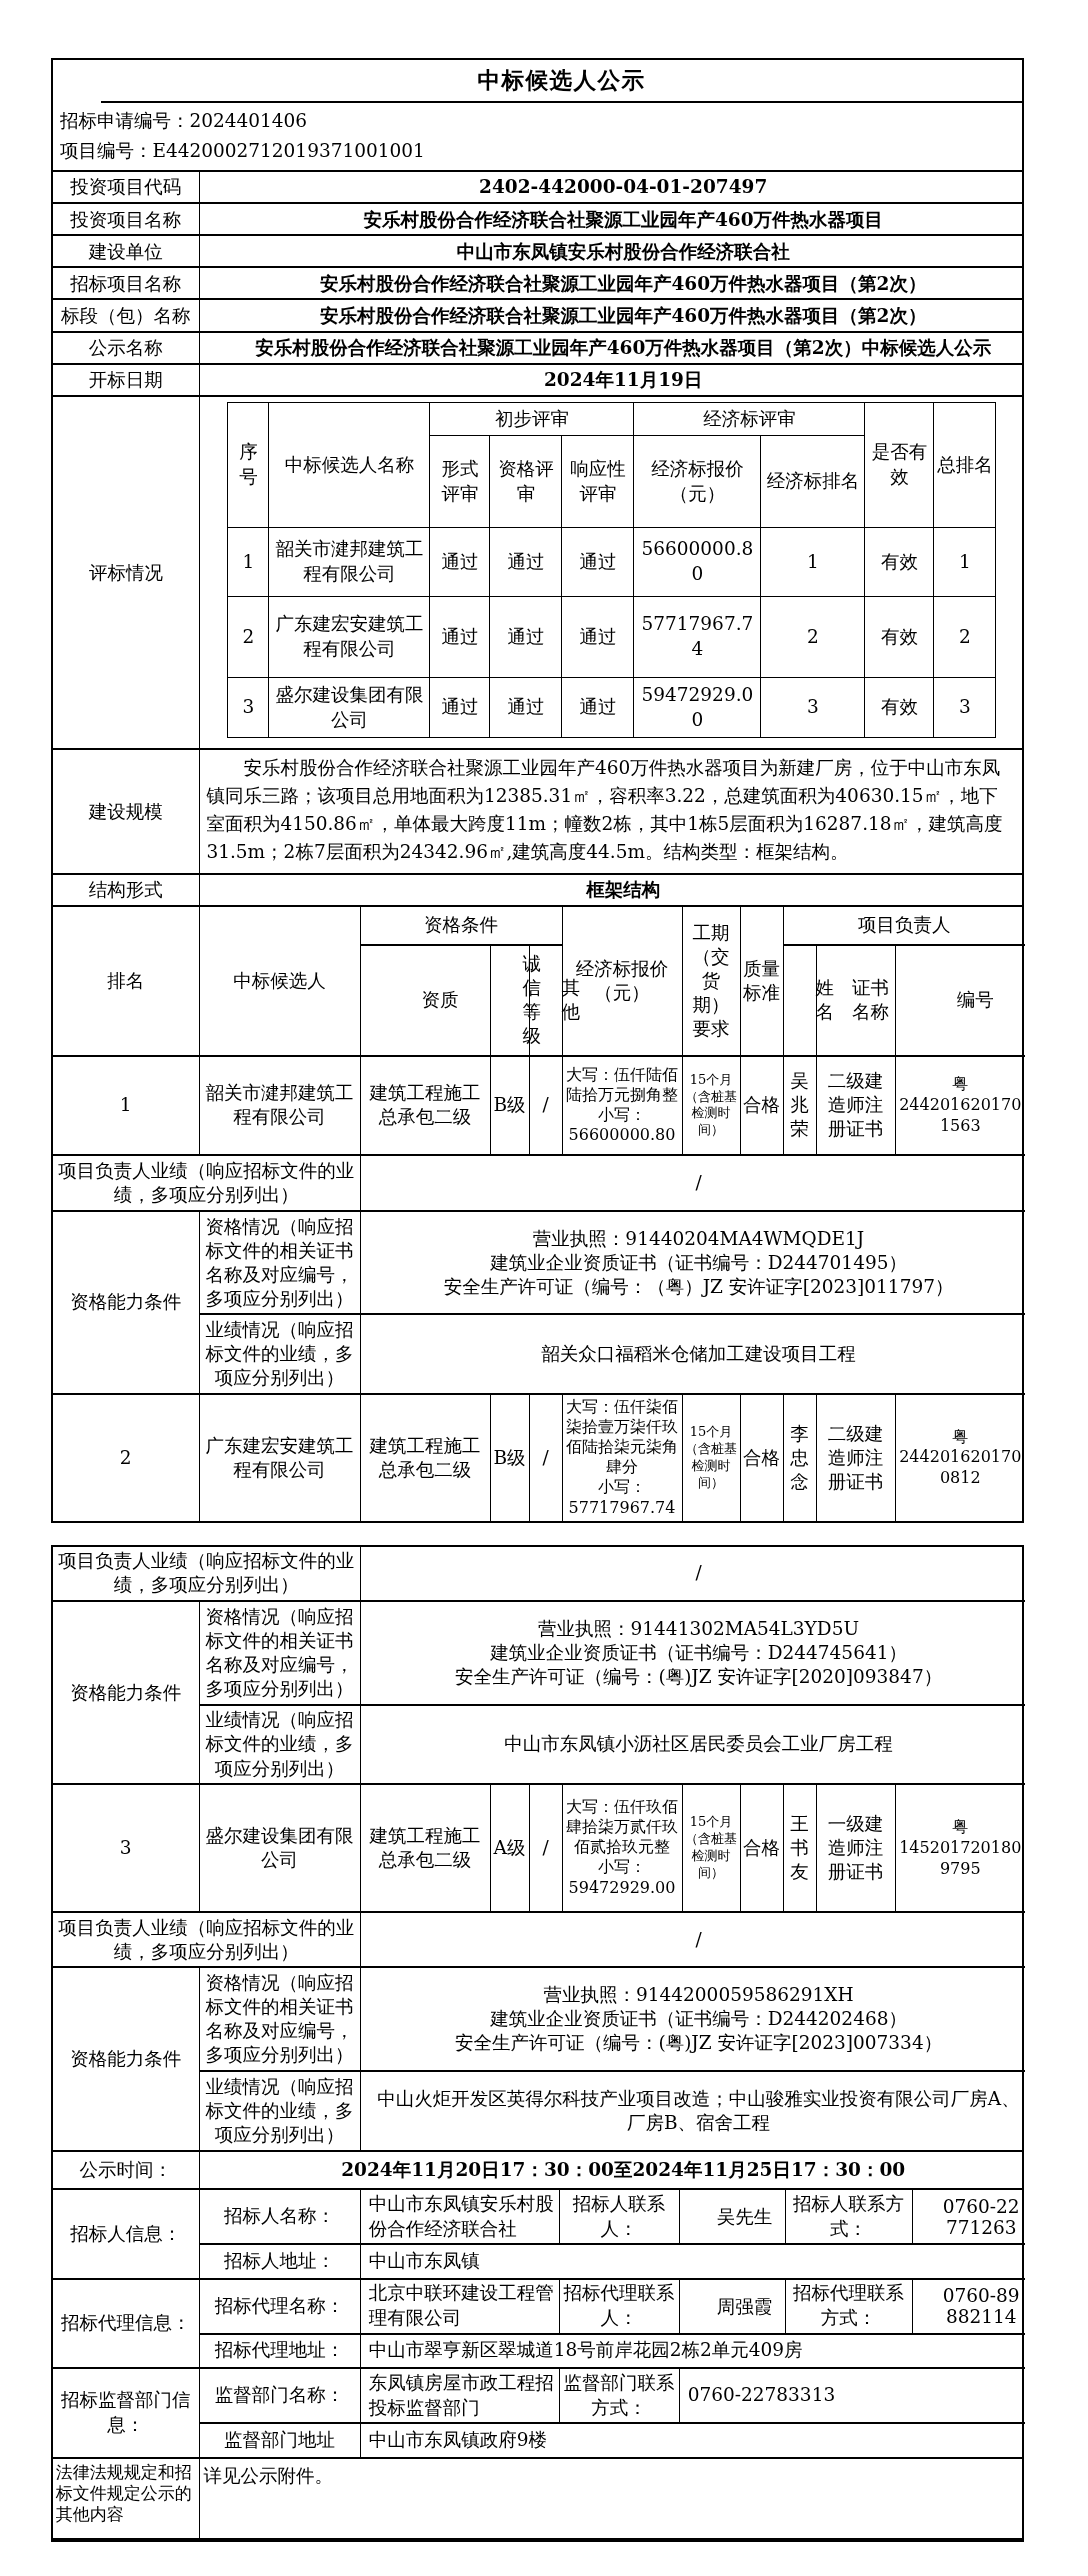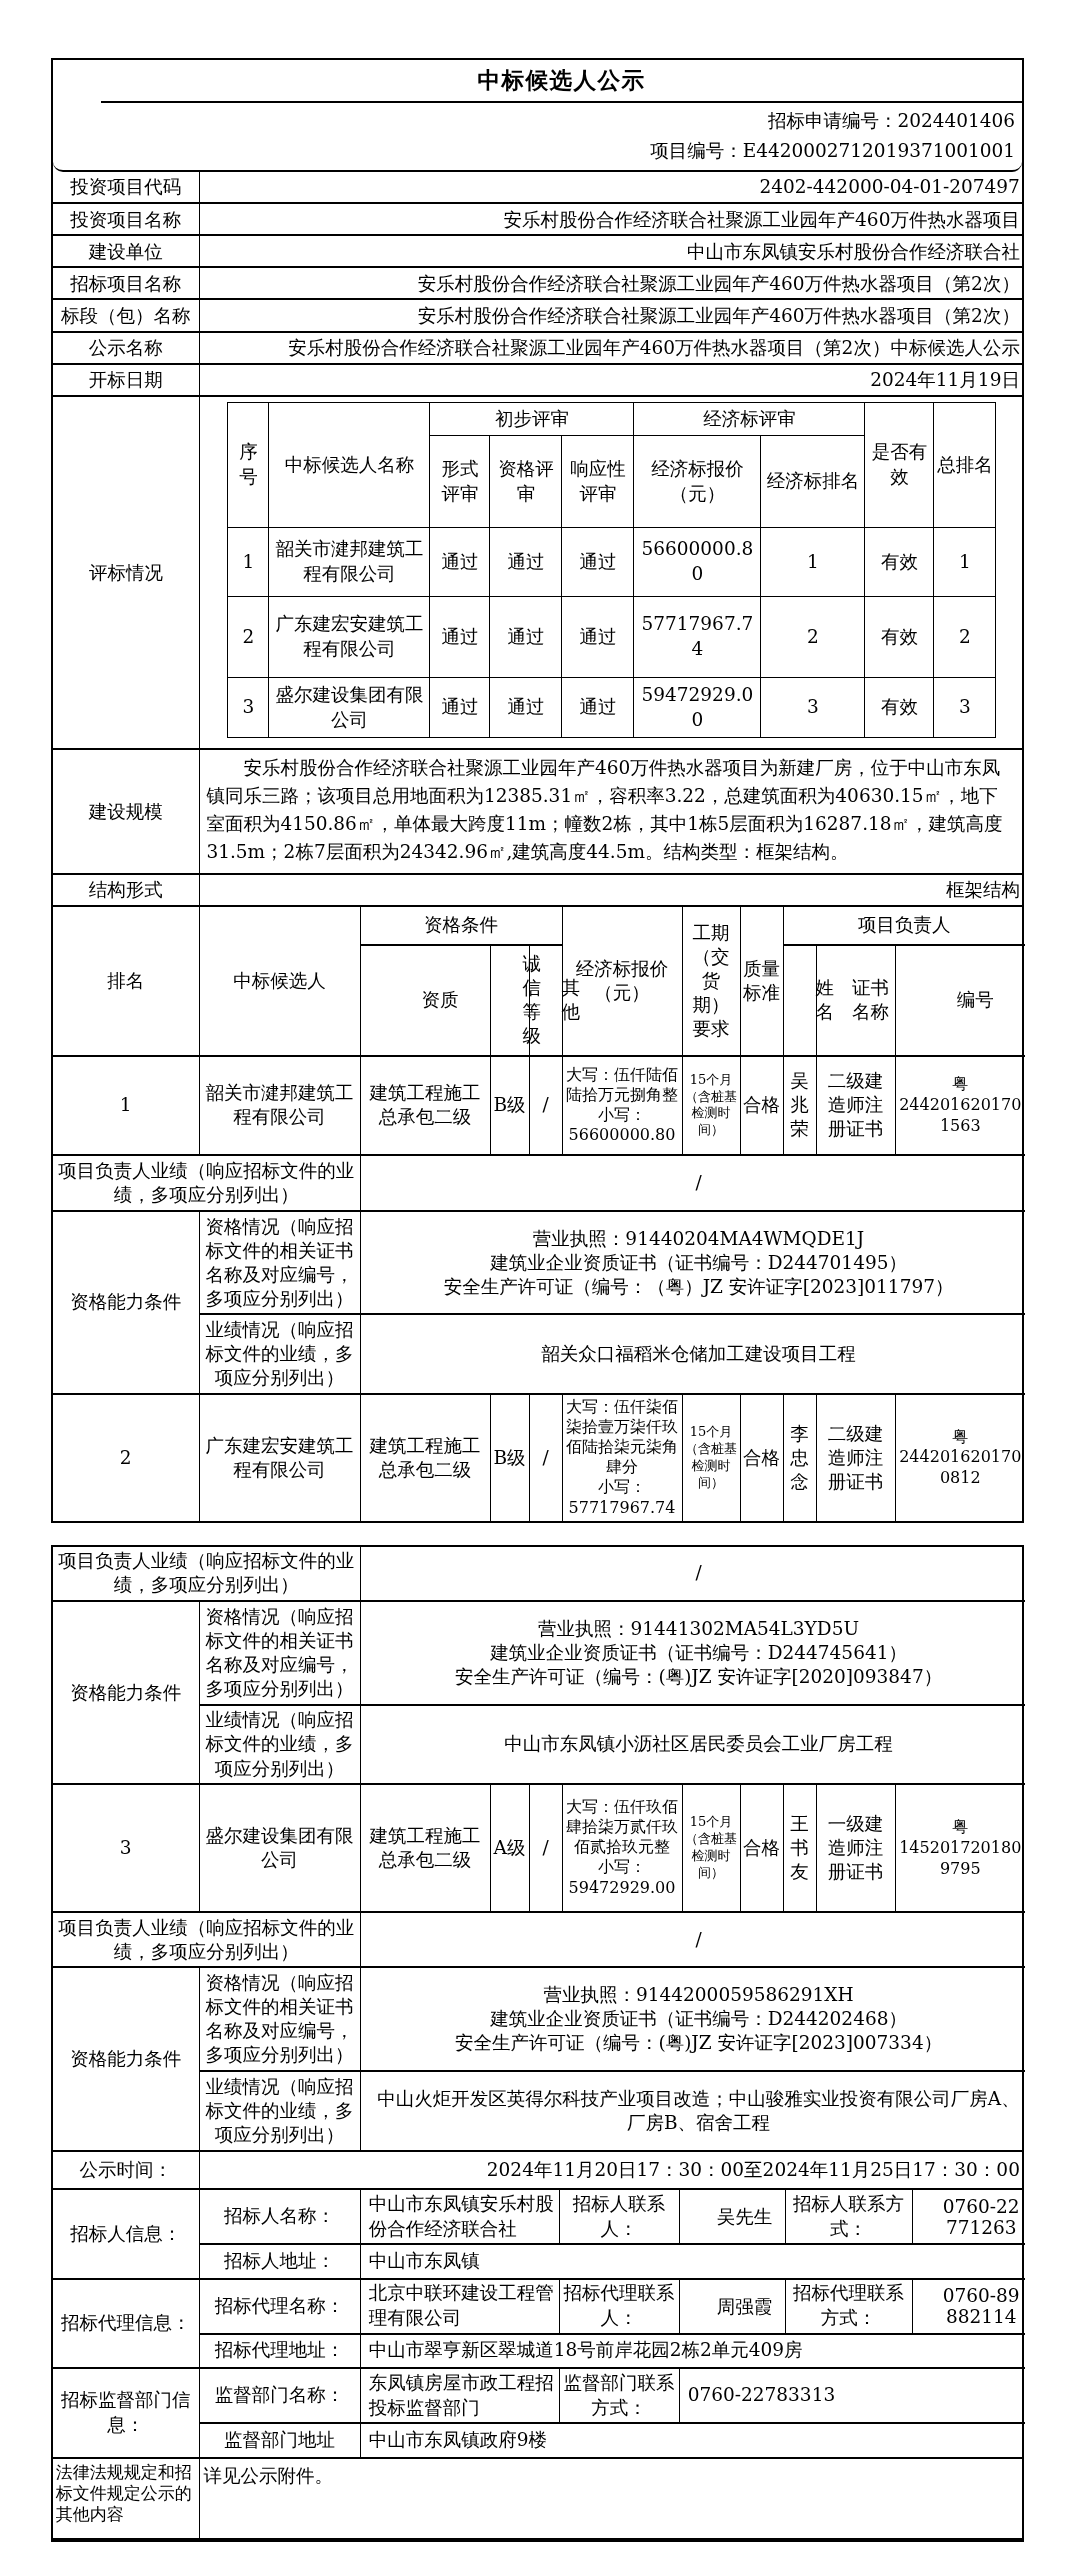--- a/index.html
+++ b/index.html
@@ -5,27 +5,27 @@
   html,body{margin:0;padding:0;}
   .page{position:relative;width:1089px;height:2576px;background:#ffffff;
         font-family:"DejaVu Serif","Liberation Serif",serif;color:#000;font-size:18.5px;overflow:hidden;}
   .doc{position:absolute;left:51px;top:58px;width:973px;}
   .sheet{border:2.1px solid #000;background:#fff;box-sizing:border-box;width:973px;}
   .sheet + .sheet{margin-top:22px;}
   .sep{border-bottom:2.1px solid #000;}
   
   .title-row{height:41px;display:flex;align-items:center;justify-content:center;
              font-size:22.6px;font-weight:bold;letter-spacing:1.4px;margin-left:48px;}
-  .nums-row{padding:2.7px 6.9px 4.1px 6.9px;text-align:right;line-height:30px;border-radius:10px;}
+  .nums-row{padding:2.7px 6.9px 4.1px 6.9px;line-height:30px;}
   
   table{width:100%;border-collapse:collapse;table-layout:fixed;border-style:hidden;}
   td{border:1.4px solid #000;border-top-width:2.1px;border-bottom-width:2.1px;
      vertical-align:middle;padding:1.4px 2.1px;word-break:break-word;}
   .lab{text-align:center;}
-  .val{text-align:right;padding-left:27px;}
+  .val{text-align:center;padding-left:27px;font-weight:bold;}
   .info-table td{height:27.4px;}
   
   .eval-row{display:flex;border-bottom:2.1px solid #000;}
   .eval-label{width:146px;flex:0 0 146px;border-right:1.4px solid #000;
               display:flex;align-items:center;justify-content:center;}
   .eval-cell{flex:1;padding:5.5px 29.5px 9.6px 27.4px;}
   .eval-table{width:768px;border:1.4px solid #000;border-style:solid;}
   .eval-table td{border:1.4px solid #000;text-align:center;line-height:1.35;}
   .eval-table .hA{height:33px;}
   .eval-table .hB td{height:88px;}

